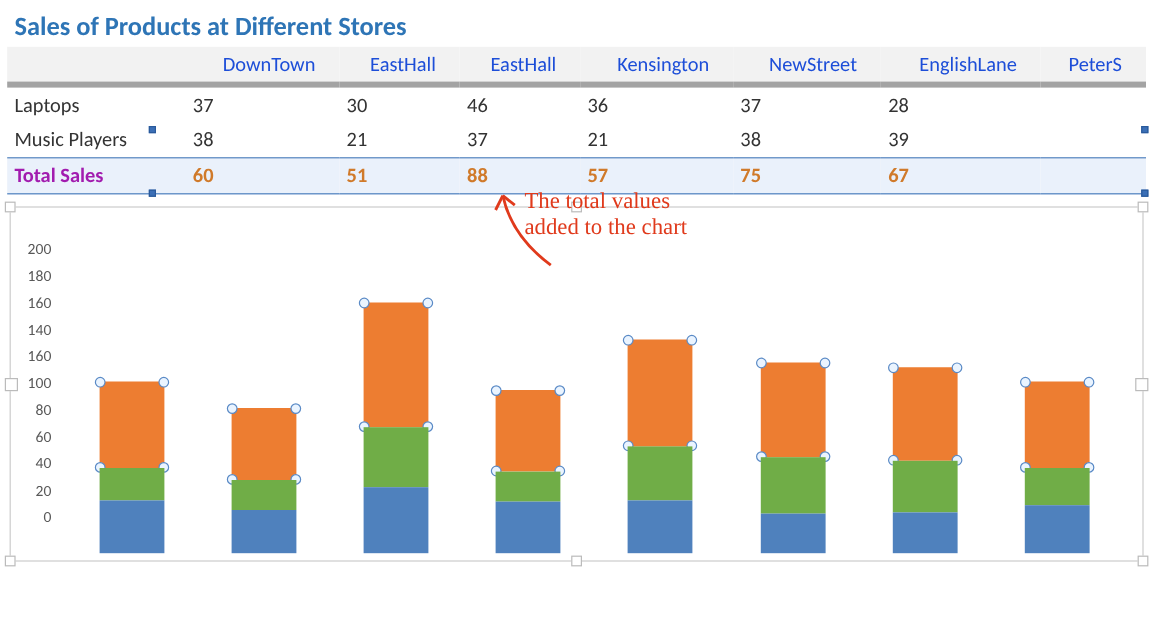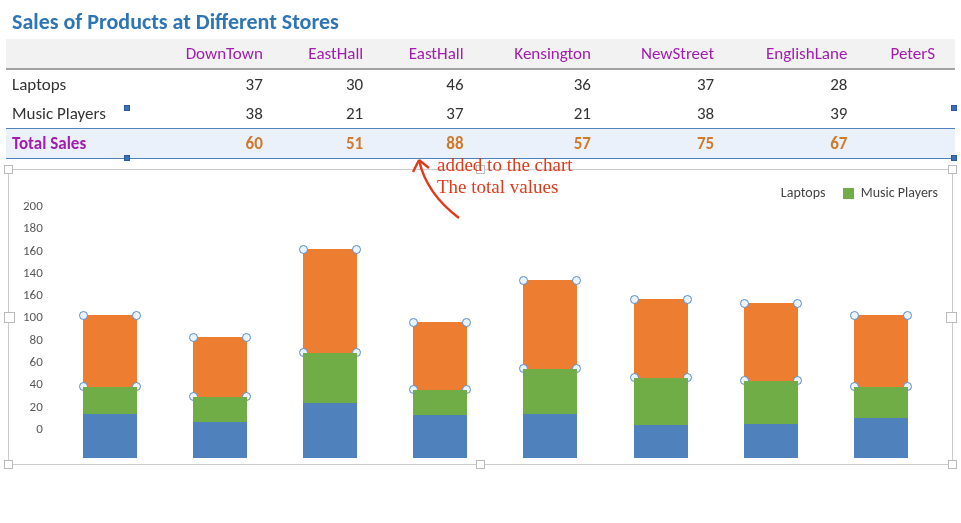--- a/index.html
+++ b/index.html
@@ -20,26 +20,25 @@
     width: 100%;
     border-collapse: collapse;
     font-size: 17px;
     color: #333;
   }
   table.data th {
     font-weight: normal;
     background: #f2f2f2;
     text-align: right;
     padding: 4px 20px 4px 6px;
-    border-bottom: 2px solid #a3a3a3;
-    color: #a21caf;
+    border-bottom: 5px solid #a3a3a3;
+    color: #1d4ed8;
   }
   table.data th.rowhdr { text-align: left; }
   table.data td {
-    text-align: right;
     padding: 4px 20px 4px 6px;
   }
   table.data td.rowlabel { text-align: left; }
   tr.selrow td {
     background: #eaf1fb;
     color: #d07a2a;
     font-weight: bold;
     border-top: 1px solid #4f81bd;
     border-bottom: 1px solid #4f81bd;
   }
@@ -177,33 +176,28 @@
 
 <div class="chart-container">
   <div class="ch-c tl"></div>
   <div class="ch-c tr"></div>
   <div class="ch-c bl"></div>
   <div class="ch-c br"></div>
   <div class="ch-top"></div>
   <div class="ch-bot"></div>
 
 
-  <div class="legend">
-    <span>Laptops</span>
-    <span class="sw mus"></span>
-    <span>Music Players</span>
-  </div>
 
   <svg class="arrow" viewBox="0 0 80 80">
     <path d="M60 70 C 40 55, 25 35, 20 12" stroke="#e03a1c" stroke-width="2.4" fill="none"></path>
     <path d="M20 12 L14 24 M20 12 L30 20" stroke="#e03a1c" stroke-width="2.4" fill="none"></path>
   </svg>
   <div class="annotation">
+    <div>The total values</div>
     <div>added to the chart</div>
-    <div>The total values</div>
   </div>
 
   <div class="plot">
     <div class="yaxis" id="yaxis">
         <div>200</div>
         <div>180</div>
         <div>160</div>
         <div>140</div>
         <div>160</div>
         <div>100</div>

